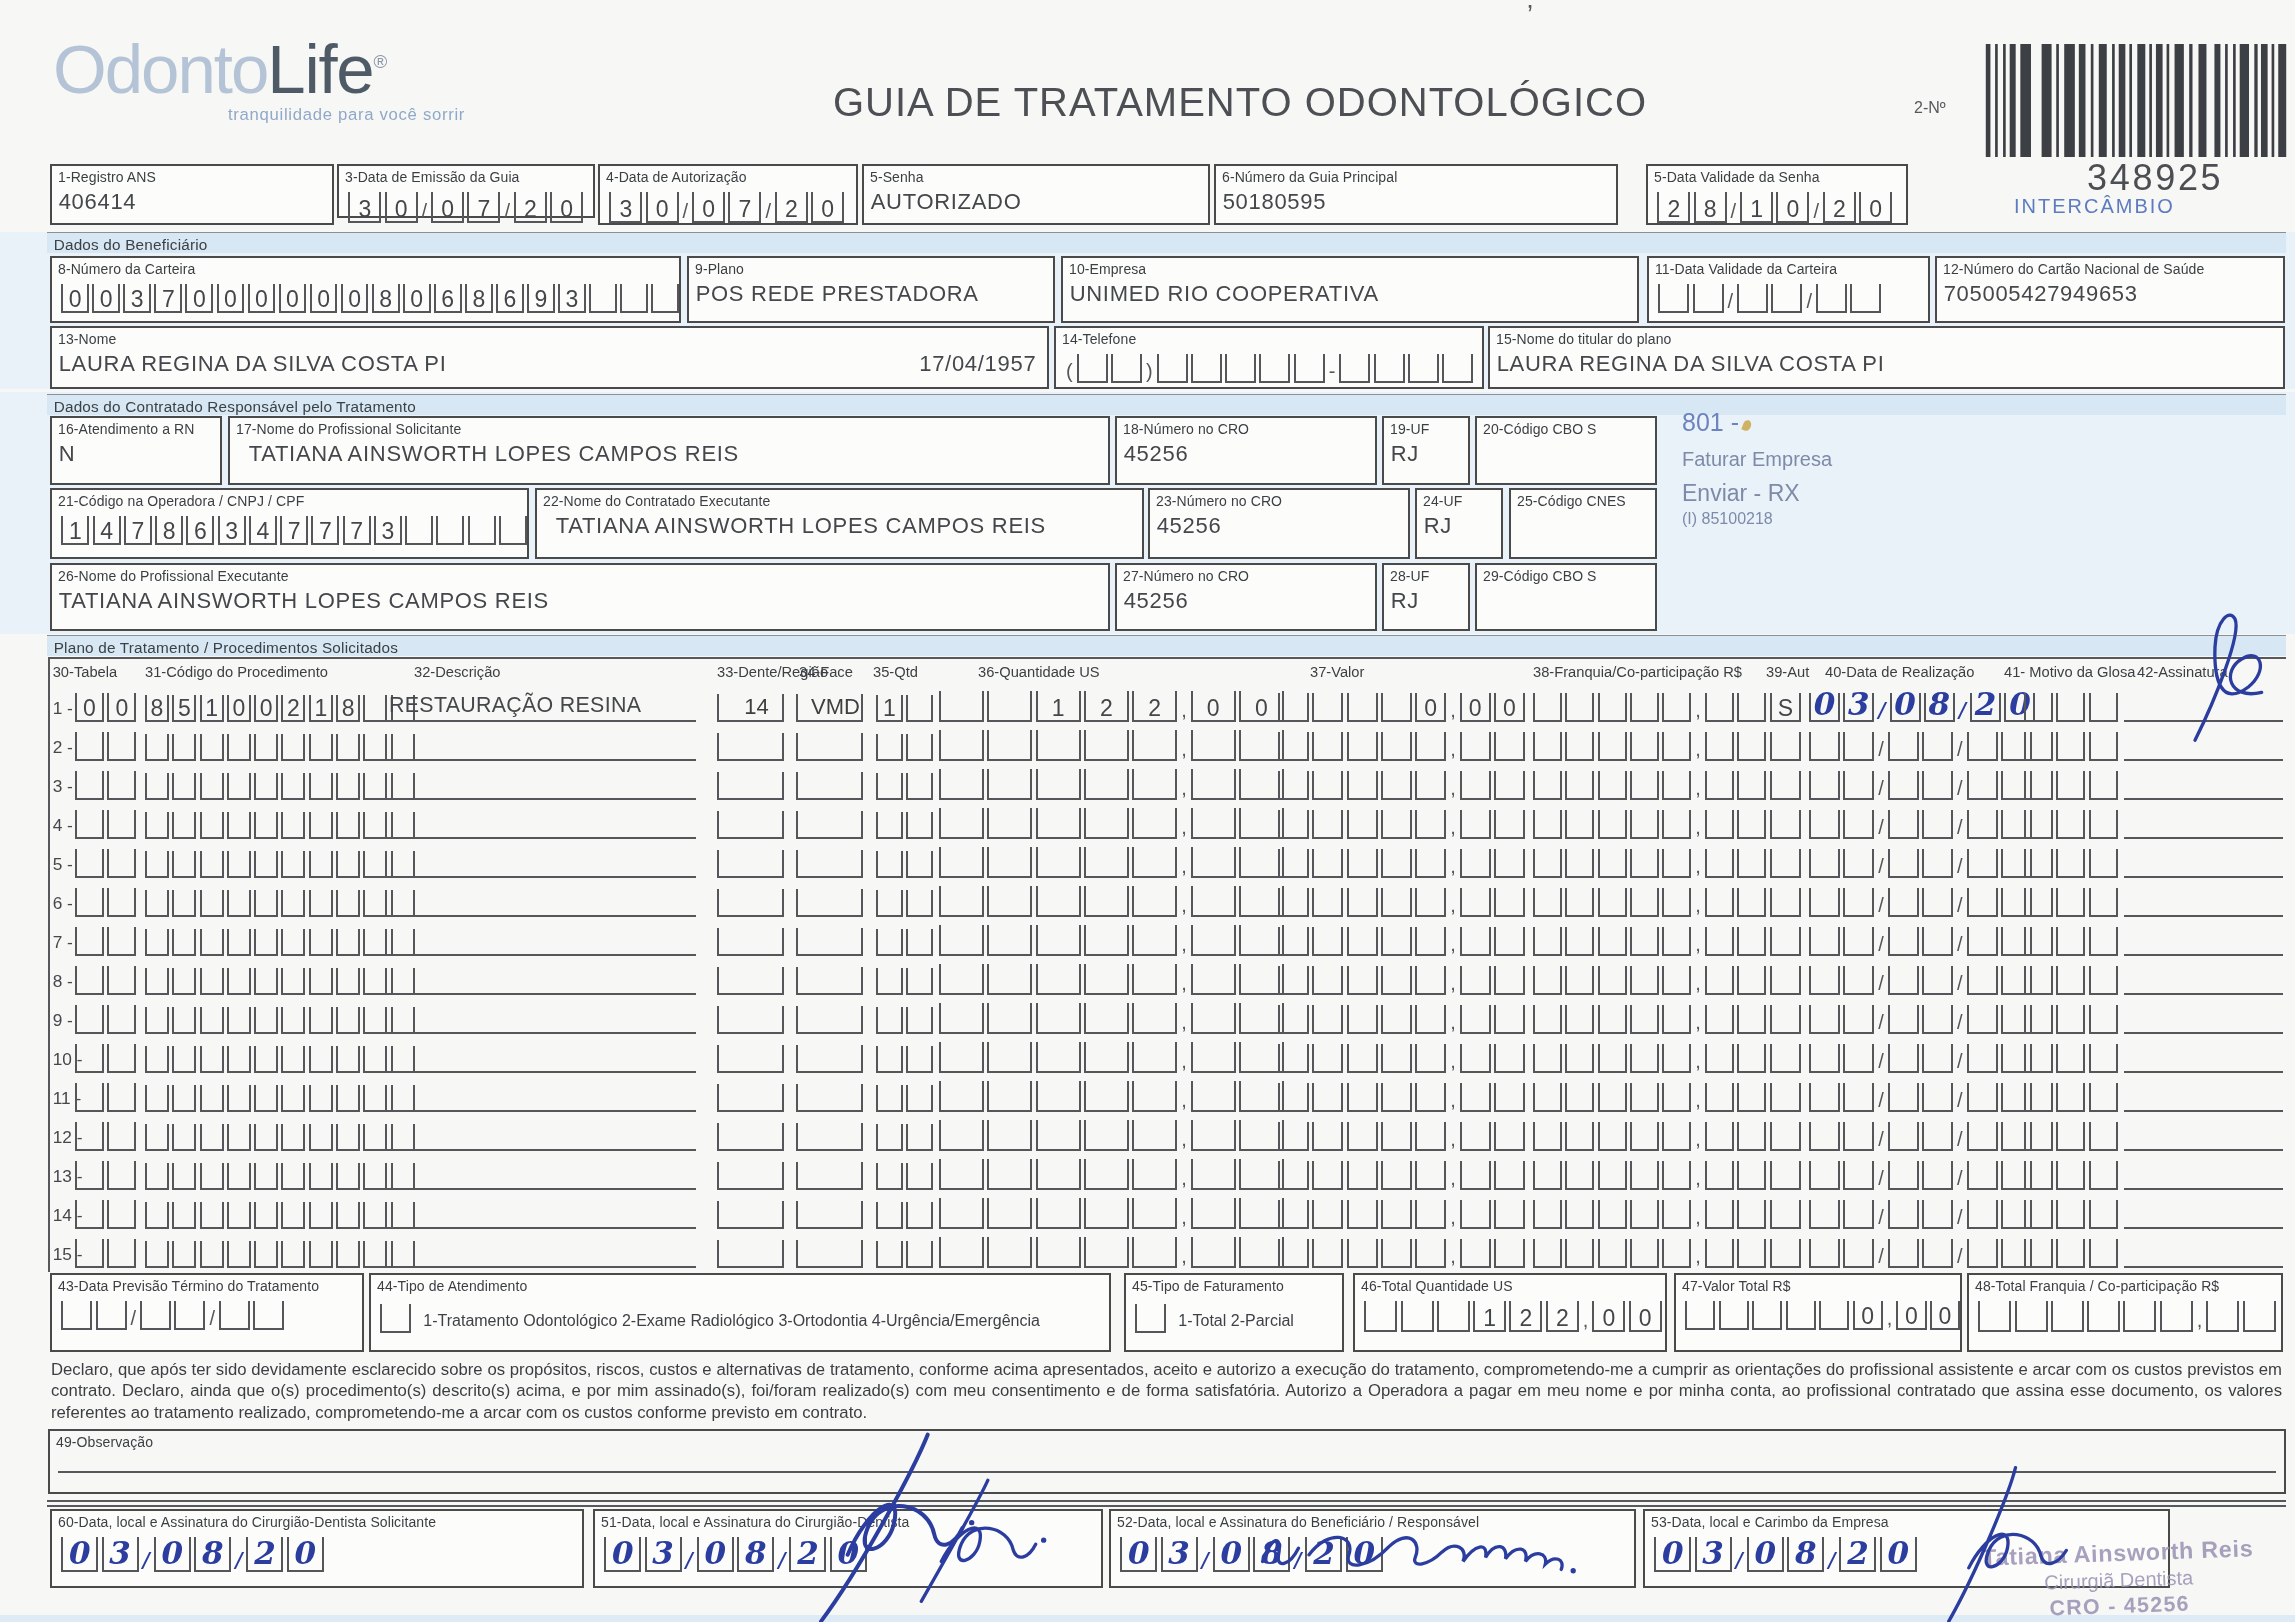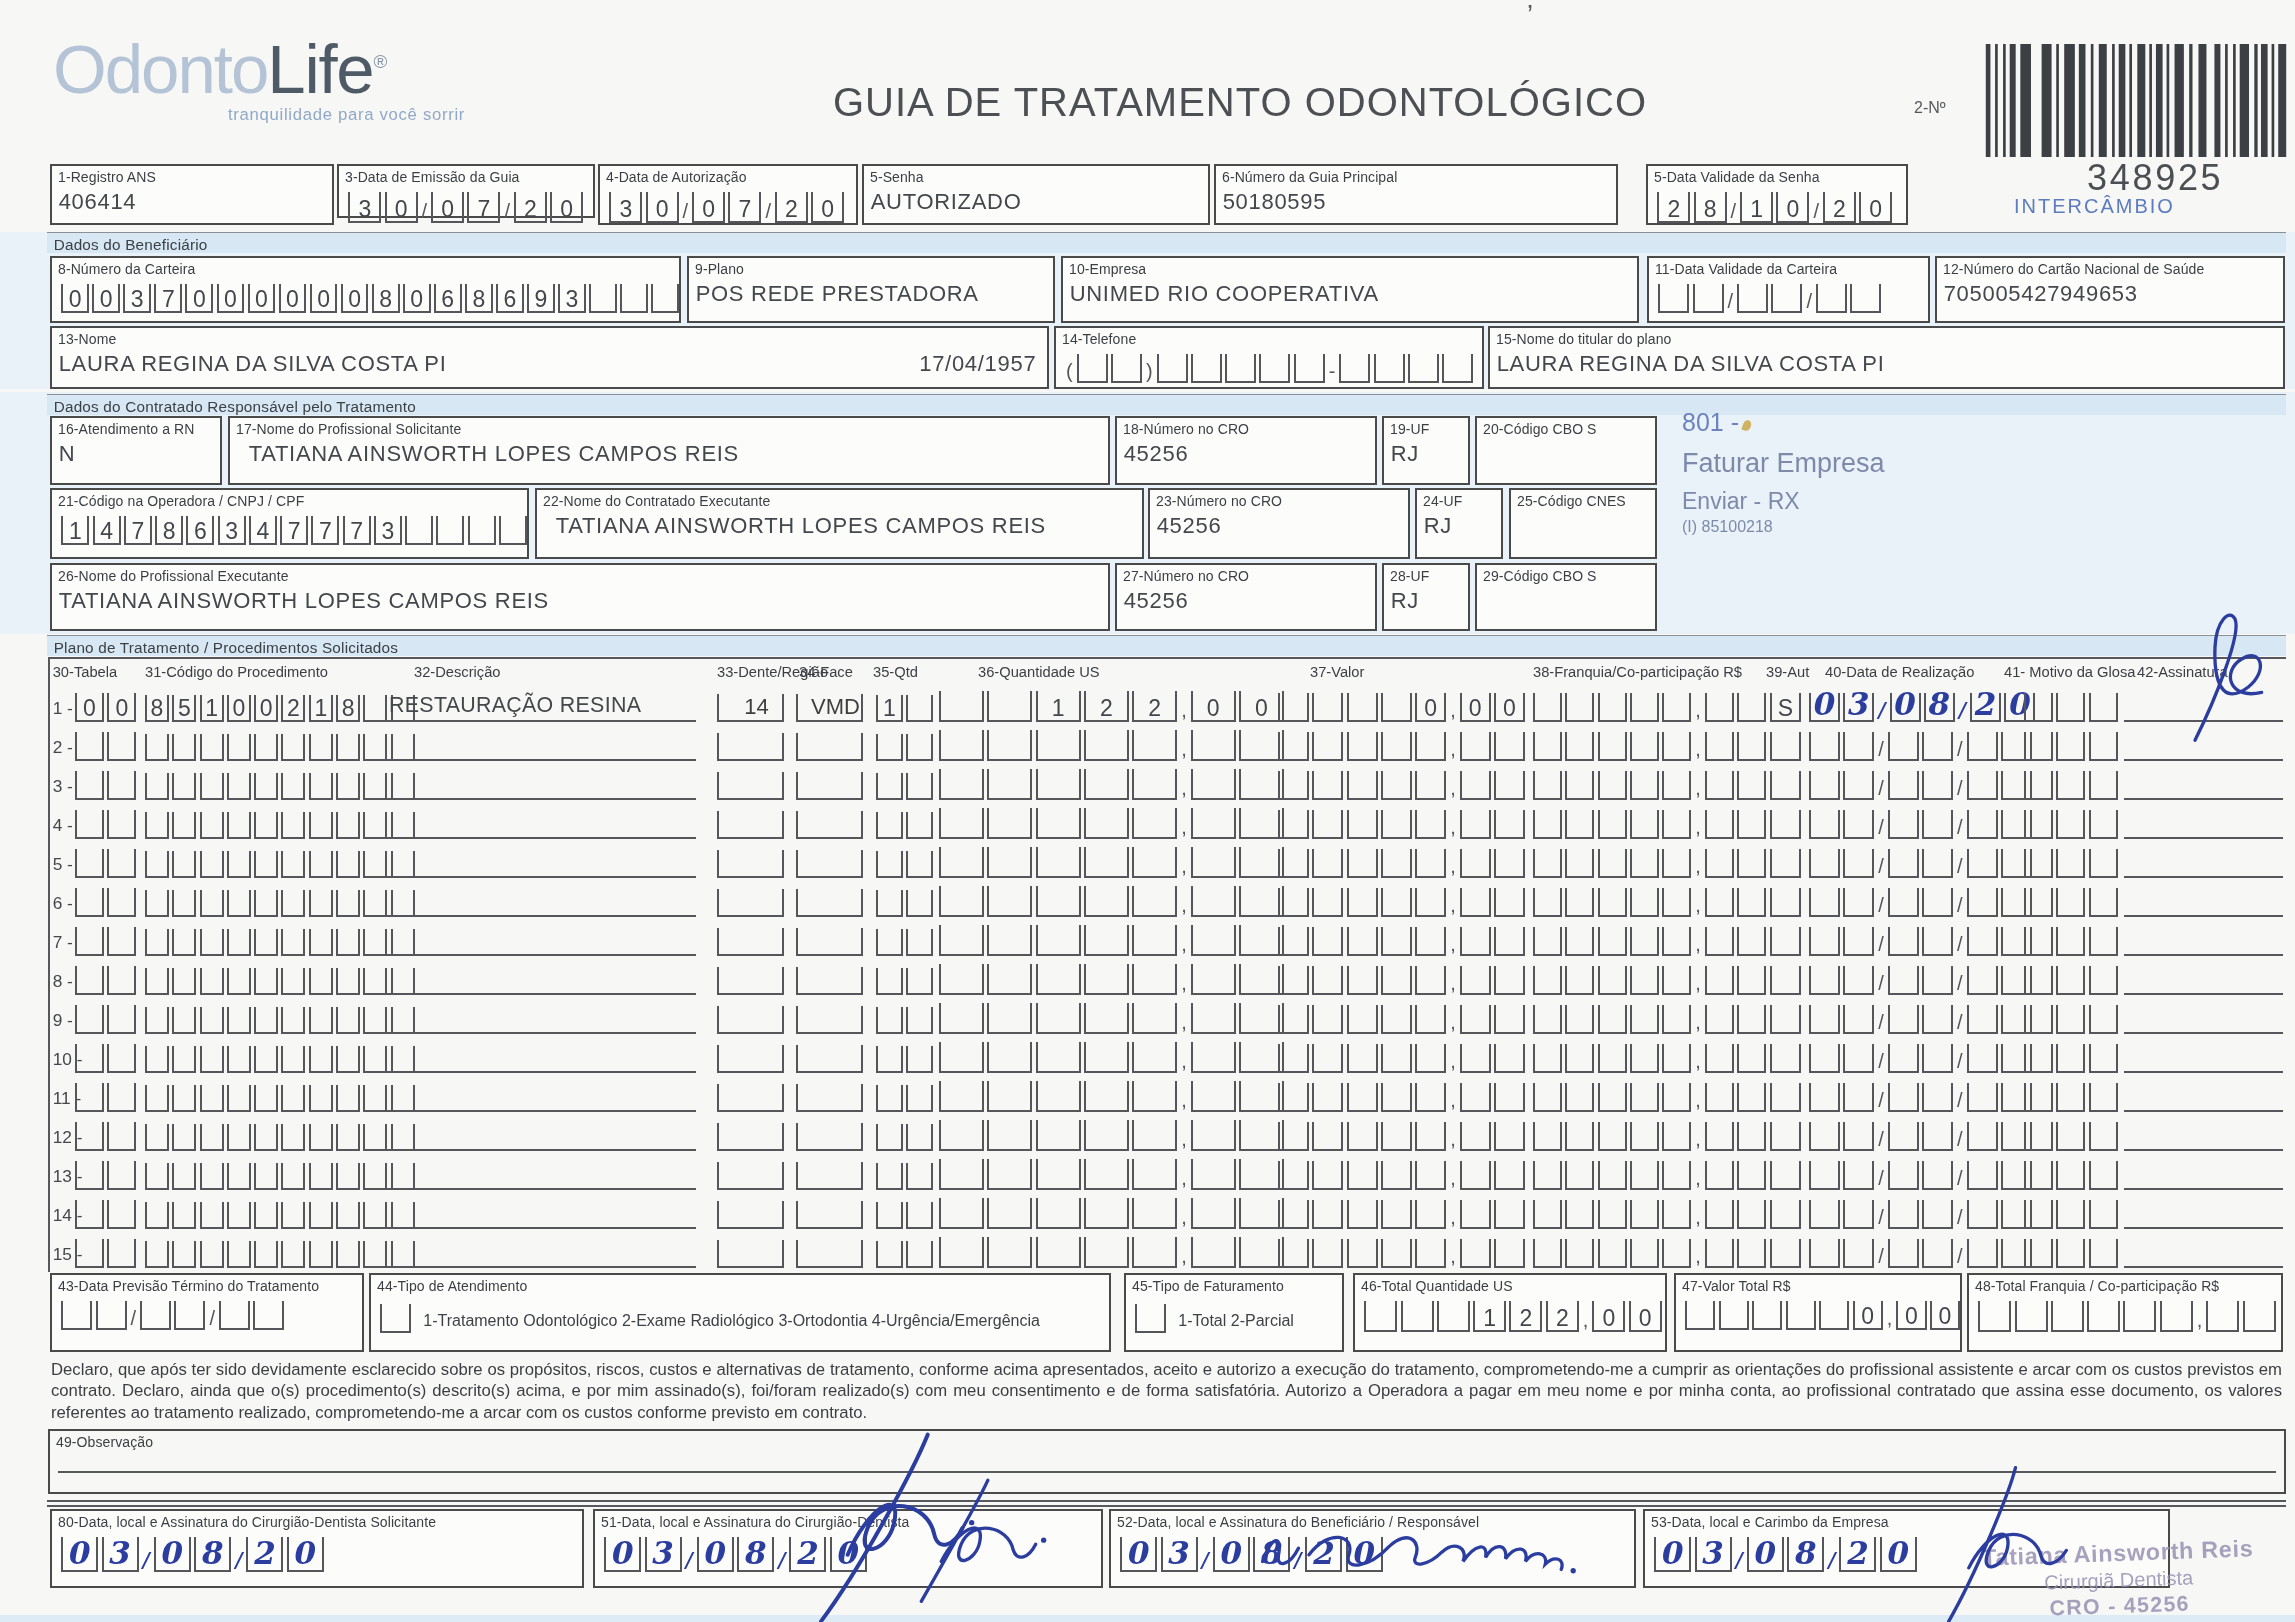--- a/index.html
+++ b/index.html
@@ -48,21 +48,21 @@
   .rnum{position:absolute;left:2.7px;bottom:8px;font-size:17.3px;color:#44474b;}
   .uline{position:absolute;bottom:4.7px;border-bottom:2.7px solid #54565a;height:0;}
   .wcell{position:absolute;bottom:4.7px;display:flex;align-items:flex-end;justify-content:center;
          border:2px solid #54565a;border-top:none;height:28px;font-size:22px;box-sizing:border-box;padding-left:12px;}
   .desc-text{position:absolute;left:339px;bottom:9.3px;font-size:21.4px;letter-spacing:0.3px;color:#44474b;}
   
   .stamp801{position:absolute;left:1682px;top:408px;color:#7d8aa9;}
   .stamp801 .l1{font-size:25px;color:#6d83be;}
   .stamp801 .dot{display:inline-block;width:8px;height:10.7px;background:#c8a23c;
                  border-radius:50% 50% 50% 0;margin-left:4px;opacity:.8;transform:rotate(20deg);}
-  .stamp801 .l2{font-size:27px;margin-top:10.7px;}
+  .stamp801 .l2{font-size:20px;margin-top:10.7px;}
   .stamp801 .l3{font-size:23px;margin-top:9.3px;}
   .stamp801 .l4{font-size:16px;margin-top:2.7px;}
   
   .optline{display:flex;align-items:flex-end;gap:12px;margin:9.3px 0 0 9.3px;font-size:16px;}
   .optline .opts{padding-bottom:2.7px;white-space:nowrap;color:#3e4247;}
   
   .decl{position:absolute;left:51px;top:1359px;width:2231px;font-size:16.7px;line-height:21.4px;
         text-align:justify;color:#3b3e42;}
   .obs-line{position:absolute;left:8px;right:8px;bottom:18.7px;border-bottom:2px solid #55585c;}
   .dbl{position:absolute;left:47px;width:2239px;border-top:2px solid #55585c;}
@@ -1565,21 +1565,21 @@
 
   <div class="decl">Declaro, que após ter sido devidamente esclarecido sobre os propósitos, riscos, custos e alternativas de tratamento, conforme acima apresentados, aceito e autorizo a execução do tratamento, comprometendo-me a cumprir as orientações do profissional assistente e arcar com os custos previstos em contrato. Declaro, ainda que o(s) procedimento(s) descrito(s) acima, e por mim assinado(s), foi/foram realizado(s) com meu consentimento e de forma satisfatória. Autorizo a Operadora a pagar em meu nome e por minha conta, ao profissional contratado que assina esse documento, os valores referentes ao tratamento realizado, comprometendo-me a arcar com os custos conforme previsto em contrato.</div>
   <div class="box" style="left:48px;top:1429px;width:2238px;height:65px;background:transparent">
     <div class="lbl">49-Observação</div>
     <div class="obs-line"></div>
   </div>
   <div class="dbl" style="top:1500px"></div>
   <div class="dbl" style="top:1505px"></div>
 
   <div class="box" style="left:50px;top:1509px;width:534px;height:79px">
-    <div class="lbl">80-Data, local e Assinatura do Cirurgião-Dentista Solicitante</div>
+    <div class="lbl">60-Data, local e Assinatura do Cirurgião-Dentista Solicitante</div>
     <div class="comb c50 pad hand">
         <span class="cell">0</span>
         <span class="cell">3</span>
         <span class="sep">/</span>
         <span class="cell">0</span>
         <span class="cell">8</span>
         <span class="sep">/</span>
         <span class="cell">2</span>
         <span class="cell">0</span>
       </div>

